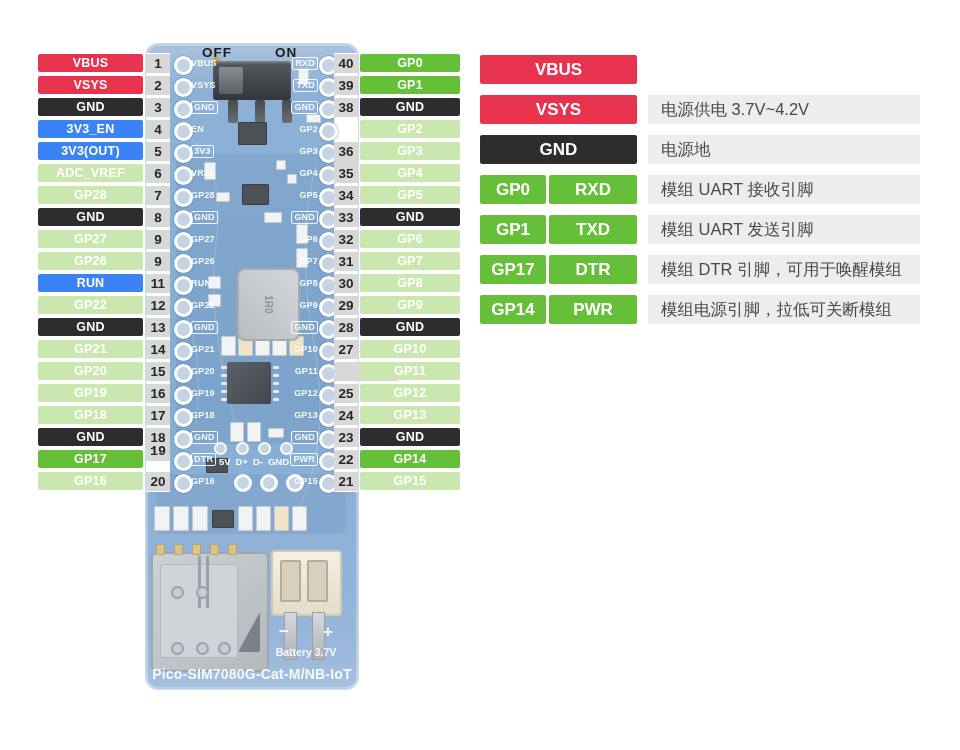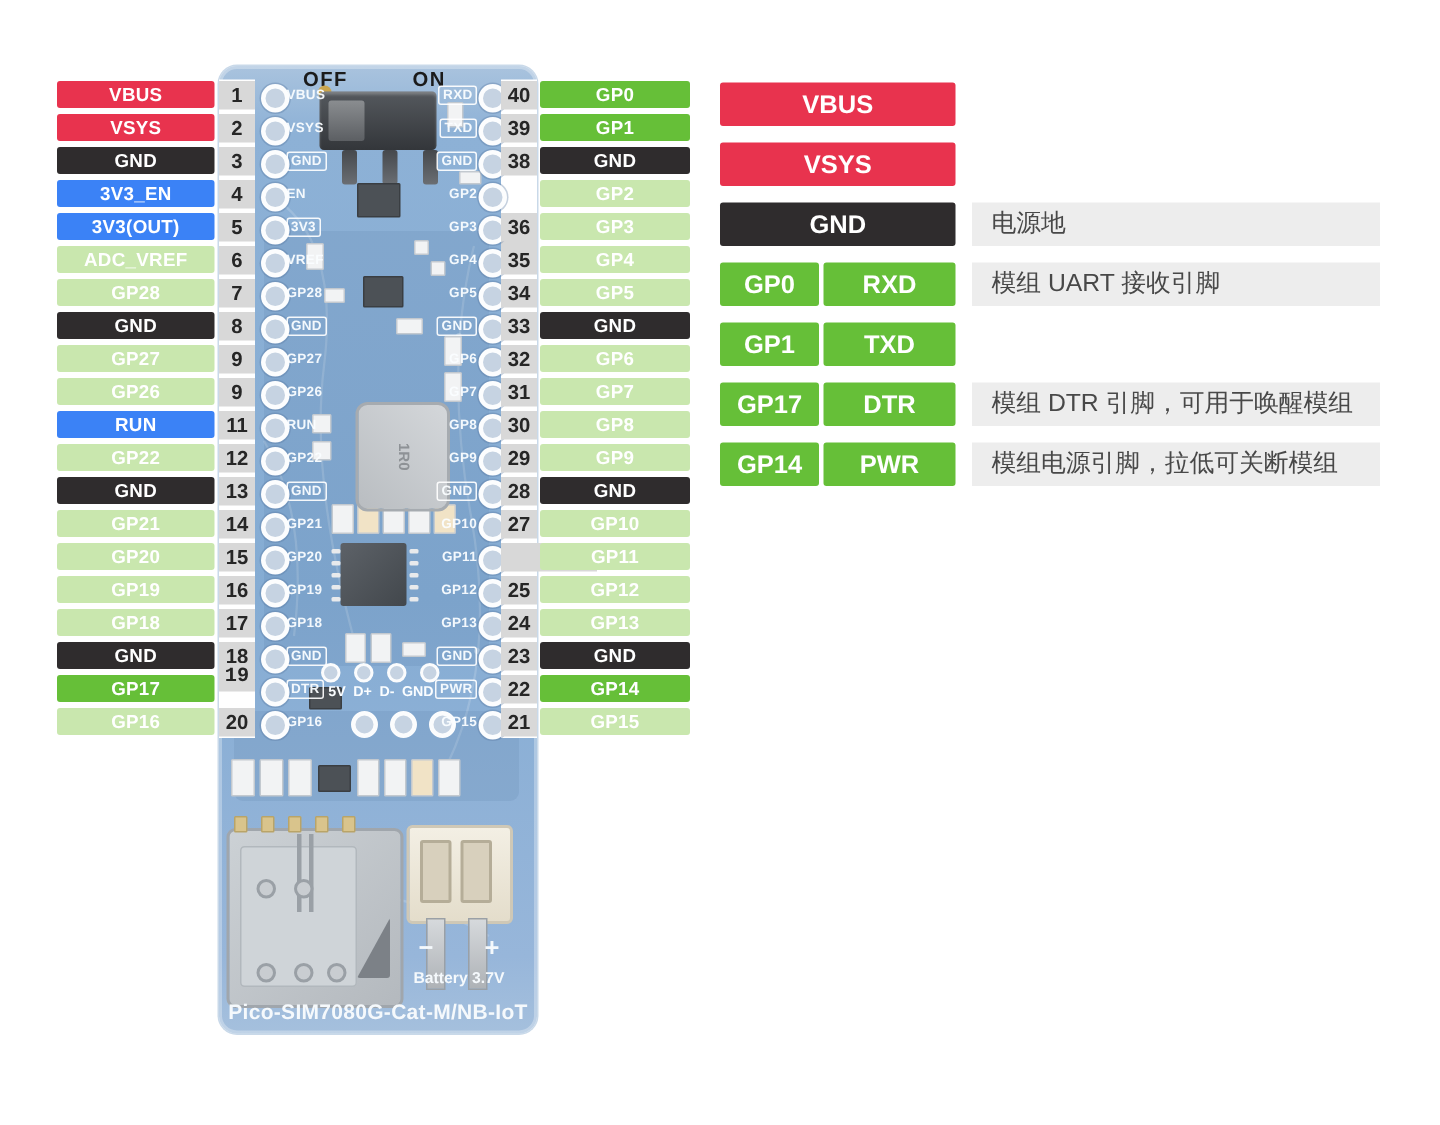--- a/index.html
+++ b/index.html
@@ -386,39 +386,41 @@
   <div id="legend">
       <div class="lrow" style="top: 0px;">
         <div class="lbadges">
           <div class="lbadge c-red one">VBUS</div>
         </div>
       </div>
       <div class="lrow" style="top: 40px;">
         <div class="lbadges">
           <div class="lbadge c-red one">VSYS</div>
         </div>
+        <div class="ldesc">电源供电 3.7V~4.2V</div>
       </div>
       <div class="lrow" style="top: 80px;">
         <div class="lbadges">
           <div class="lbadge c-black one">GND</div>
         </div>
         <div class="ldesc">电源地</div>
       </div>
       <div class="lrow" style="top: 120px;">
         <div class="lbadges">
           <div class="lbadge c-green a">GP0</div>
           <div class="lbadge c-green b">RXD</div>
         </div>
         <div class="ldesc">模组 UART 接收引脚</div>
       </div>
       <div class="lrow" style="top: 160px;">
         <div class="lbadges">
           <div class="lbadge c-green a">GP1</div>
           <div class="lbadge c-green b">TXD</div>
         </div>
+        <div class="ldesc">模组 UART 发送引脚</div>
       </div>
       <div class="lrow" style="top: 200px;">
         <div class="lbadges">
           <div class="lbadge c-green a">GP17</div>
           <div class="lbadge c-green b">DTR</div>
         </div>
         <div class="ldesc">模组 DTR 引脚，可用于唤醒模组</div>
       </div>
       <div class="lrow" style="top: 240px;">
         <div class="lbadges">

